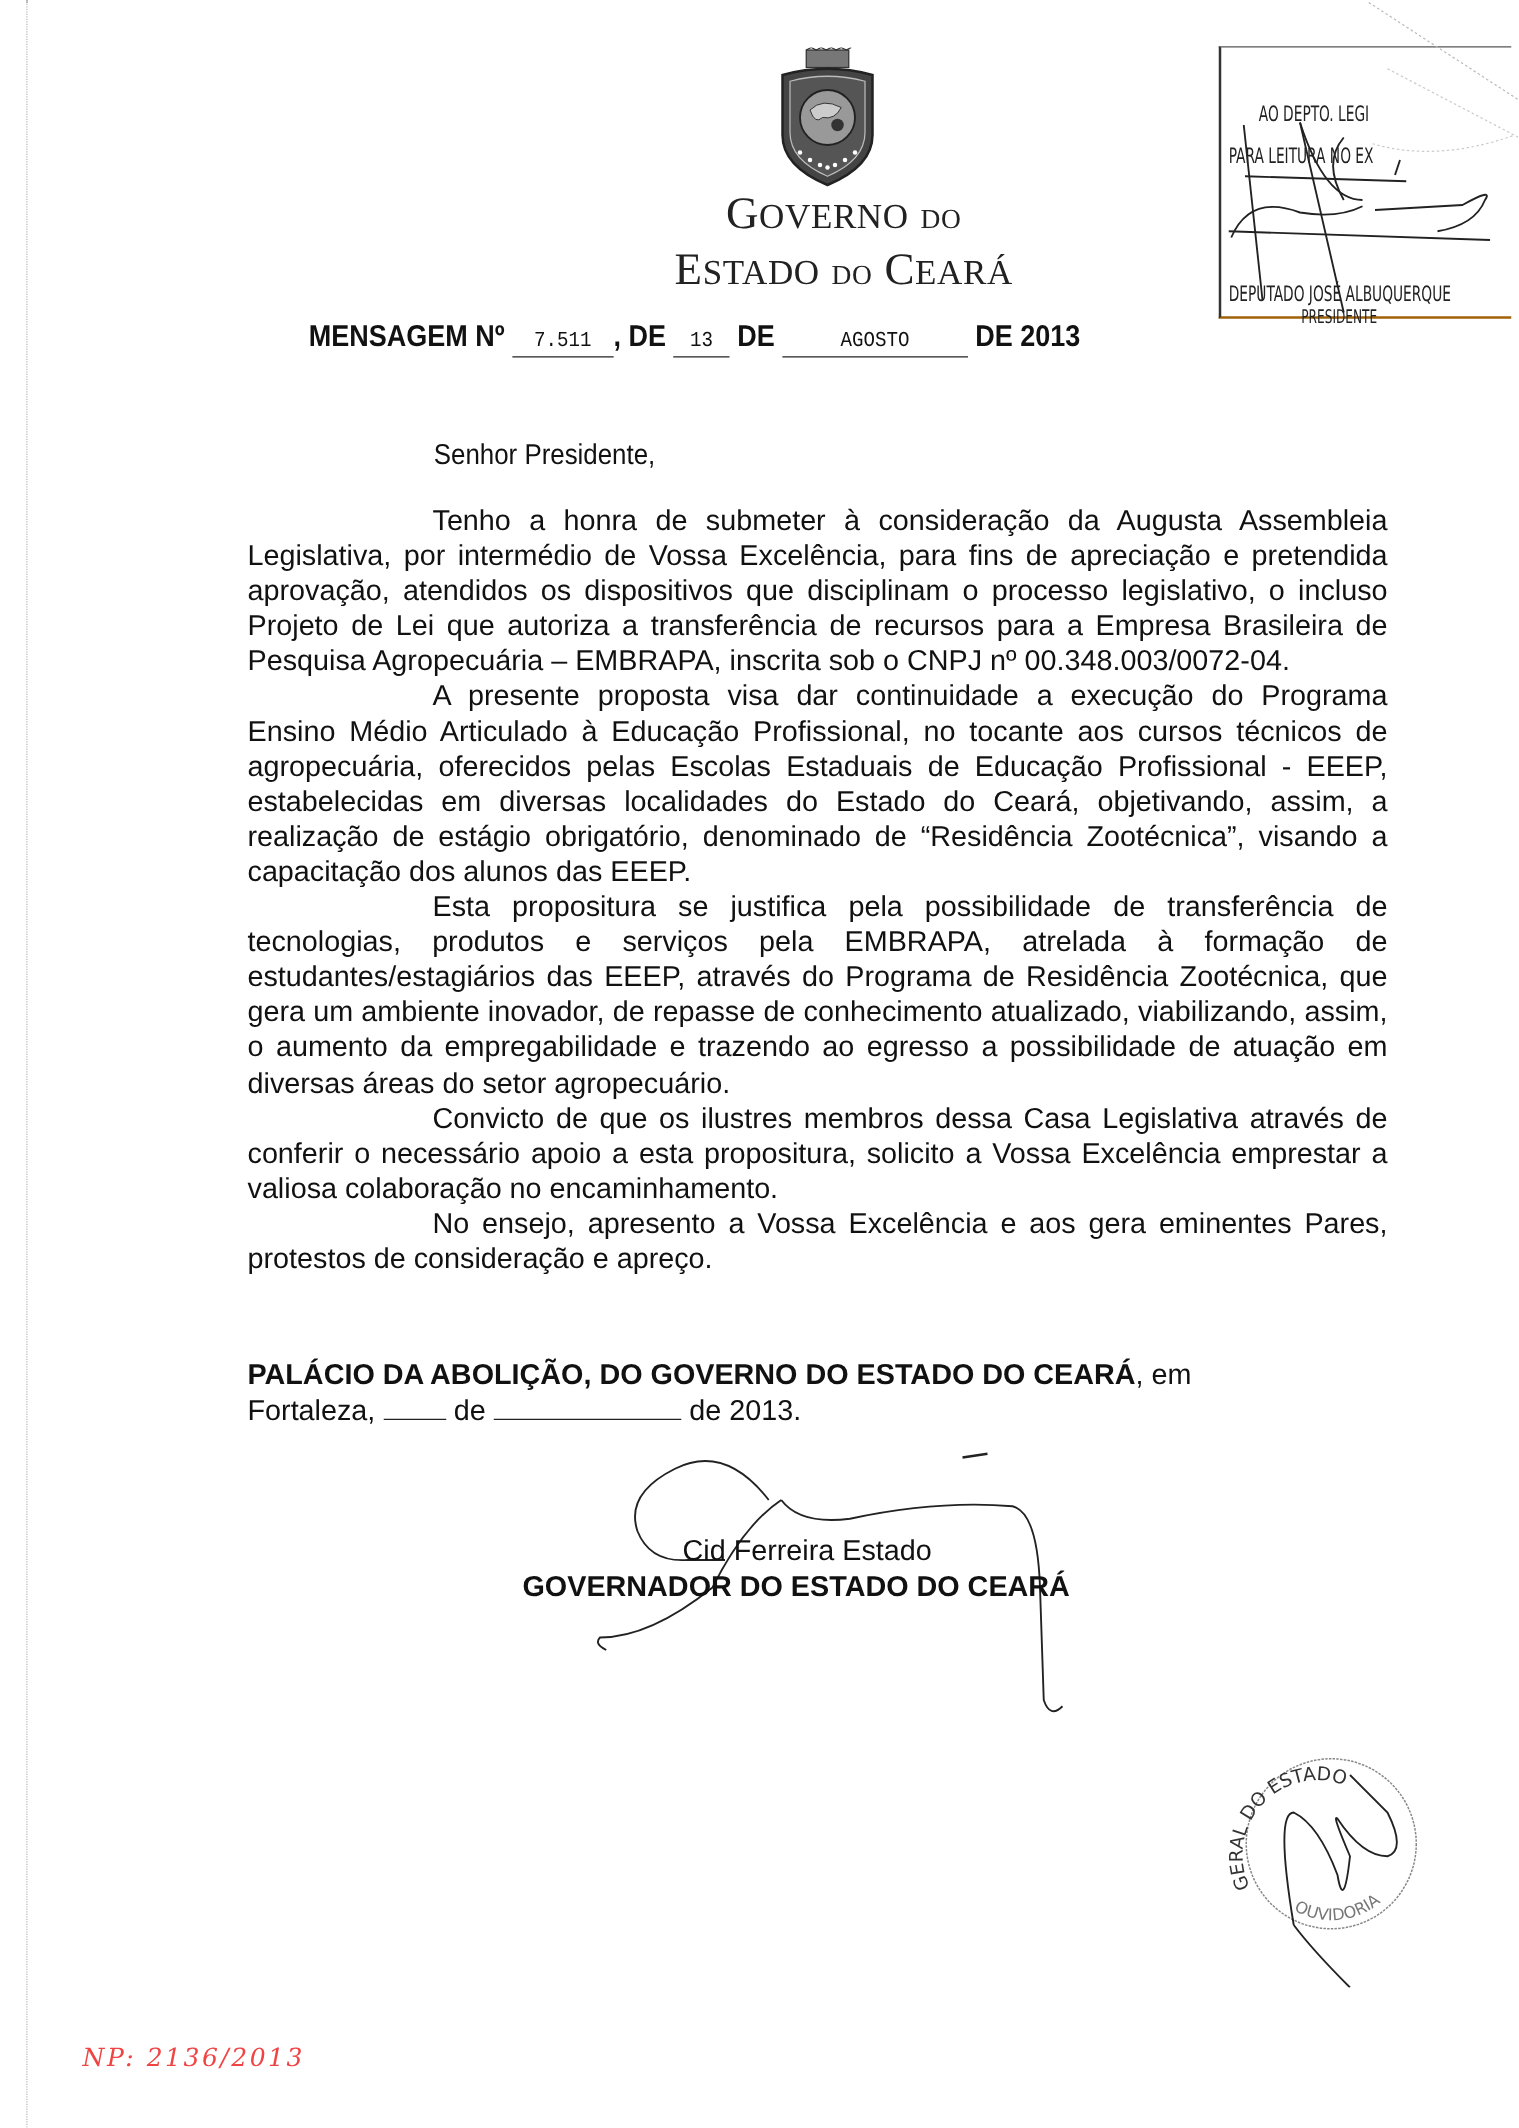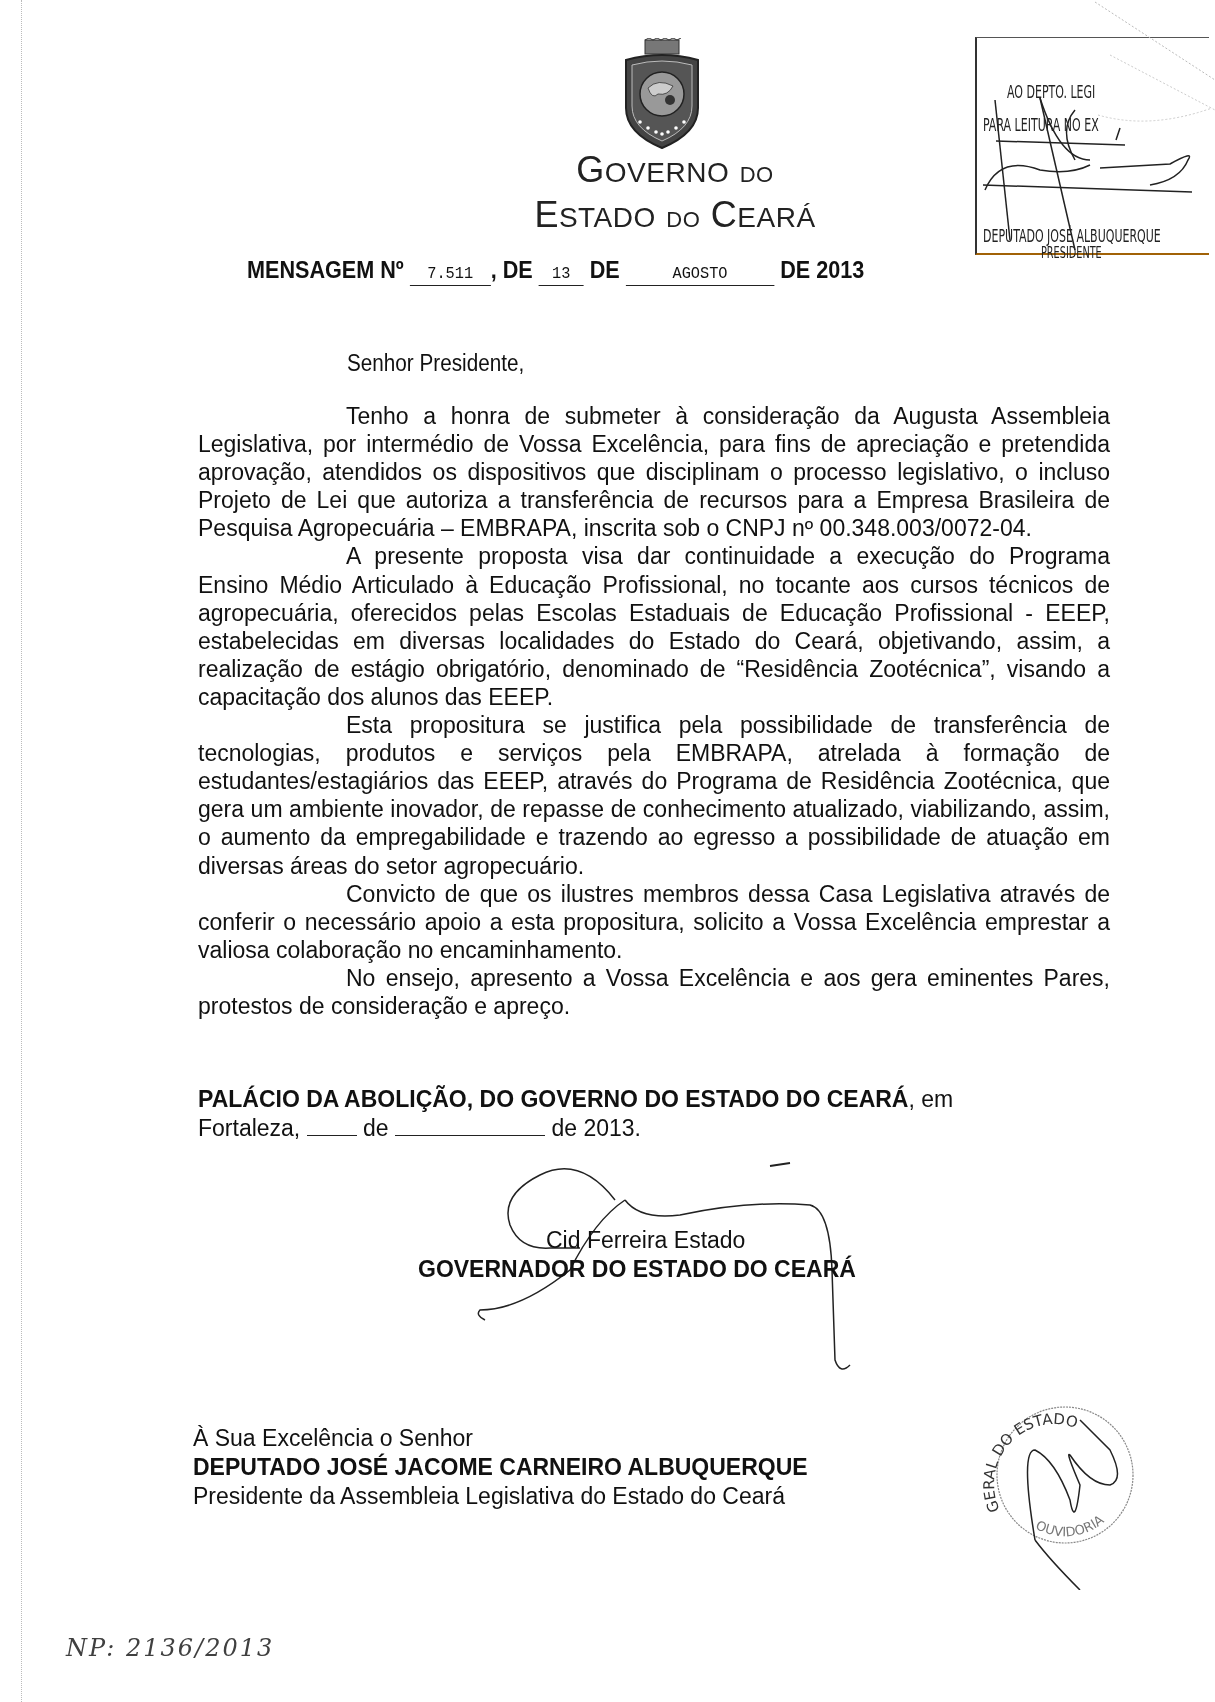--- a/index.html
+++ b/index.html
@@ -37,21 +37,21 @@
       top: 38px;
       width: 88px;
       height: 112px;
     }
     .gov-title {
       position: absolute;
       left: 510px;
       top: 150px;
       width: 330px;
       text-align: center;
-      font-family: Liberation Sans, sans-serif;
+      font-family: Liberation Serif, serif;
       color: #222;
       line-height: 40px;
     }
     .gov-title .line {
       display: block;
       font-size: 36px;
       font-variant: small-caps;
       letter-spacing: 0.5px;
     }
     .gov-title .line small {
@@ -205,22 +205,22 @@
       height: 200px;
       pointer-events: none;
     }
     
     .protocol {
       position: absolute;
       left: 66px;
       top: 1634px;
       font-family: "DejaVu Serif", serif;
       font-style: italic;
-      font-size: 24px;
-      color: #404040;
+      font-size: 20px;
+      color: #ef4444;
       letter-spacing: 2px;
       white-space: nowrap;
     }
   </style>
 </head>
 <body>
 
 <div class="page">
 
   <div class="margin-dots"></div>
@@ -298,25 +298,20 @@
 
   <svg class="sig-svg" viewBox="0 0 520 220">
     <path d="M370 6 L390 3" stroke="#222" stroke-width="2" fill="none"></path>
     <path d="M215 40 Q180 -5 140 15 Q100 35 110 65 Q120 90 150 88 L180 88" stroke="#222" stroke-width="1.5" fill="none"></path>
     <path d="M225 40 Q195 60 170 110 Q120 150 80 150 Q75 155 85 160" stroke="#222" stroke-width="1.5" fill="none"></path>
     <path d="M225 40 Q240 60 280 55 Q350 40 410 45 Q430 50 432 110 L435 200 Q440 215 450 205" stroke="#222" stroke-width="1.5" fill="none"></path>
   </svg>
   <div class="signer-name">Cid Ferreira Estado</div>
   <div class="signer-title">GOVERNADOR DO ESTADO DO CEARÁ</div>
 
-  <div class="addressee">
-    <div>À Sua Excelência o Senhor</div>
-    <div class="name">DEPUTADO JOSÉ JACOME CARNEIRO ALBUQUERQUE</div>
-    <div>Presidente da Assembleia Legislativa do Estado do Ceará</div>
-  </div>
 
   <svg class="round-stamp" viewBox="0 0 200 200">
     <defs>
       <path id="arcTop" d="M40 120 A60 60 0 0 1 120 40"></path>
       <path id="arcBot" d="M75 138 A60 60 0 0 0 165 80"></path>
     </defs>
     <circle cx="105" cy="85" r="68" fill="none" stroke="#888" stroke-width="1.2" stroke-dasharray="2,1"></circle>
     <text font-family="DejaVu Sans, sans-serif" font-size="15" fill="#333">
       <textPath href="#arcTop">GERAL DO ESTADO</textPath>
     </text>

